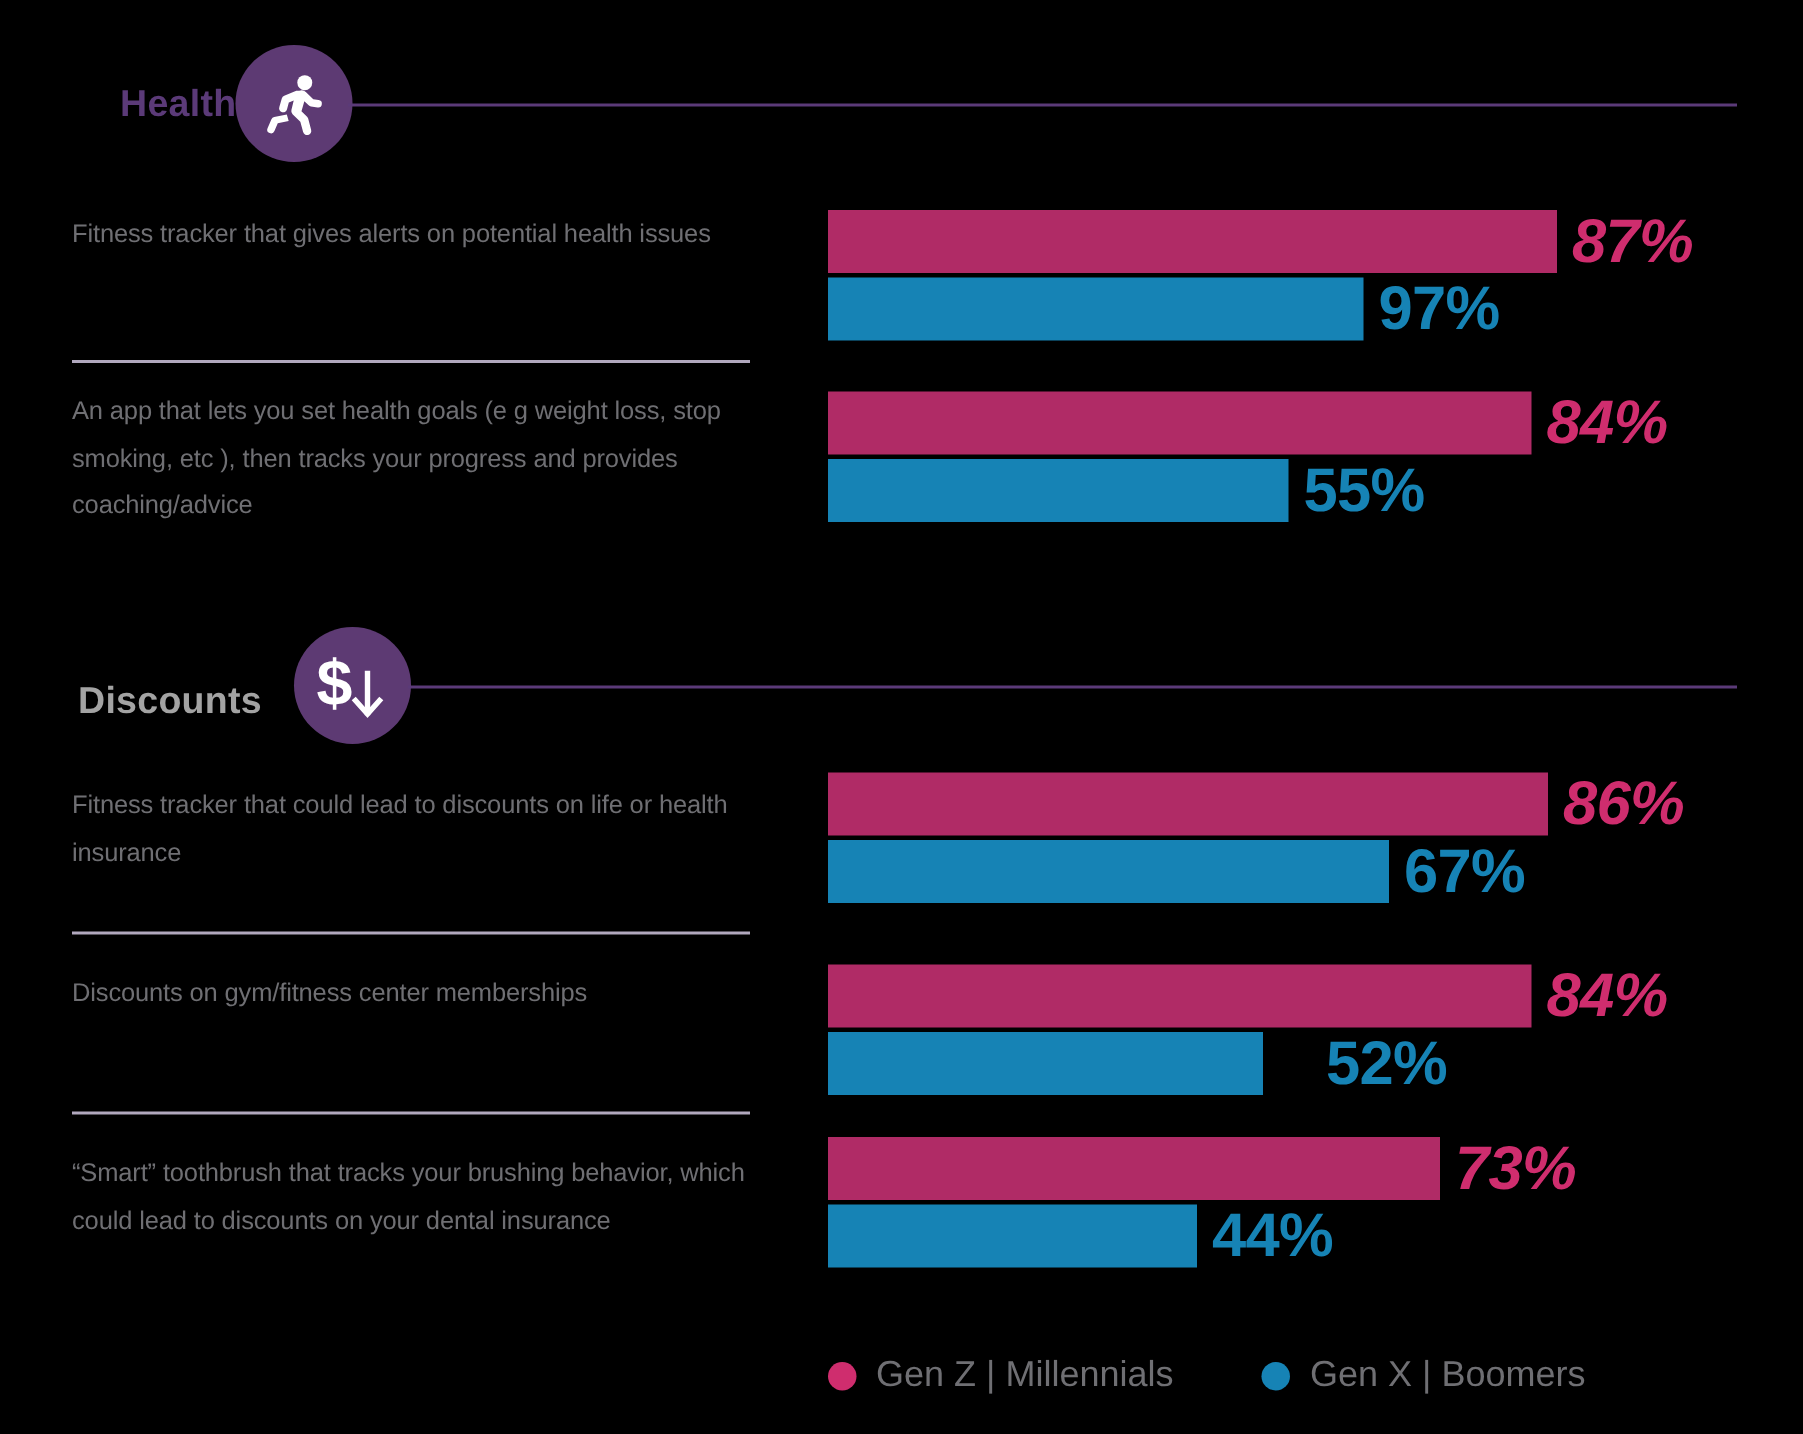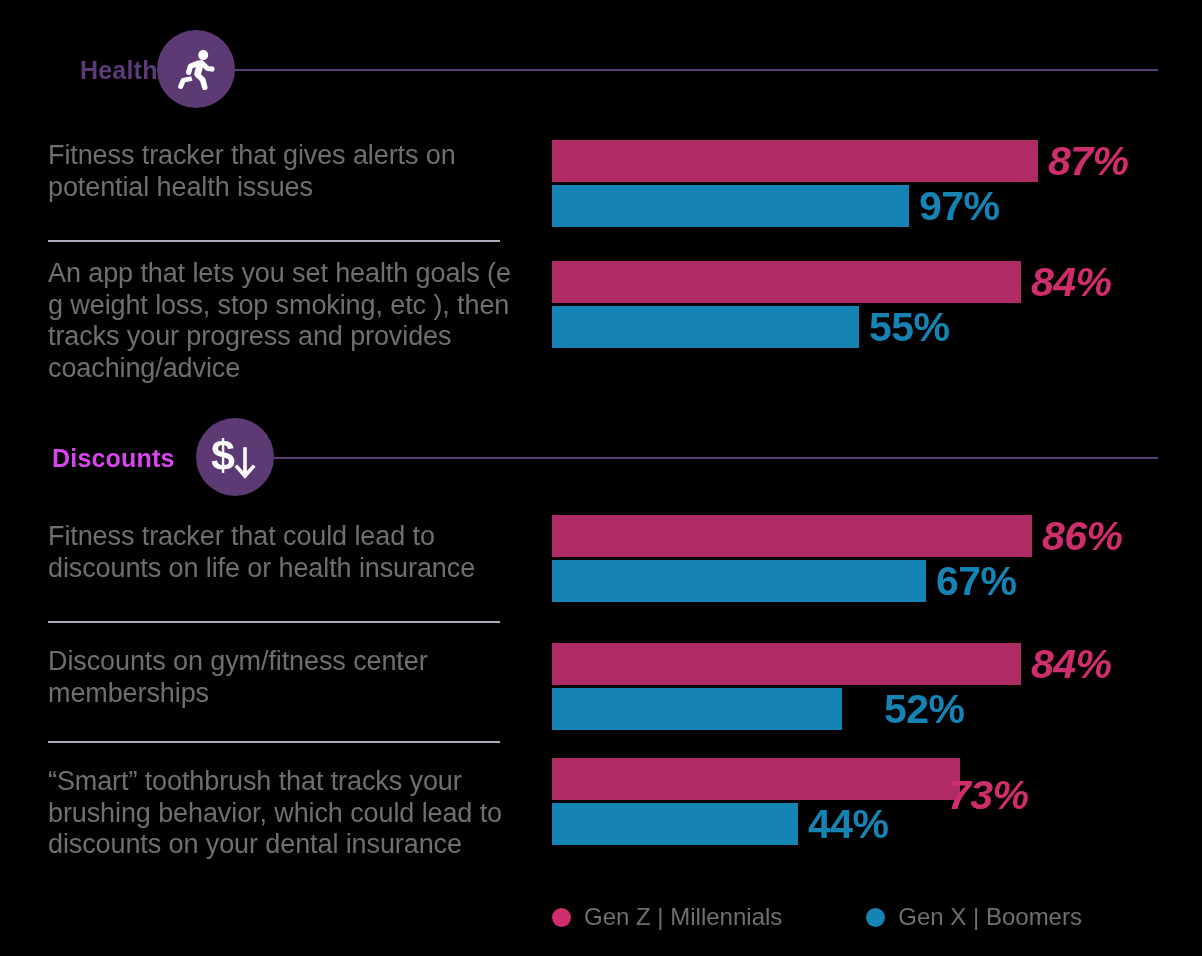--- a/index.html
+++ b/index.html
@@ -22,21 +22,21 @@
     display:flex;align-items:center;justify-content:center;
   }
   .sec-rule{
     position:absolute;top:39px;height:2px;
   }
 
   
   .row{position:absolute;left:0;right:0;}
   .row-label{
     position:absolute;left:48px;width:470px;
-    font-size:27px;line-height:31.5px;color:#6f6f73;
+    font-size:17px;line-height:31.5px;color:#6f6f73;
     letter-spacing:-.1px;
   }
   .divider{position:absolute;left:48px;width:452px;height:2px;background:#b1a8be;}
 
   
   .bars{position:absolute;left:552px;top:0;}
   .bar-wrap{position:relative;height:42px;}
   .bar{position:absolute;left:0;top:0;height:42px;}
   .bar.pink{background:#b02b66;}
   .bar.blue{background:#1683b5;}
@@ -44,21 +44,21 @@
     position:absolute;top:50%;transform:translateY(-50%);
     font-size:41px;font-weight:bold;line-height:1;white-space:nowrap;
     letter-spacing:-.5px;
   }
   .bar-val.pink{color:#cf2d6e;font-style:italic;}
   .bar-val.blue{color:#1683b5;}
 
   
   .legend{
     position:absolute;left:552px;top:903px;
-    display:flex;align-items:center;gap:84px;
+    display:flex;align-items:center;gap:59px;
     font-size:24px;color:#6f6f73;
   }
   .legend-item{display:flex;align-items:center;gap:13px;white-space:nowrap;}
   .dot{width:19px;height:19px;border-radius:50%;display:inline-block;flex:none;}
   .dot.pink{background:#cf2d6e;}
   .dot.blue{background:#1683b5;}
 </style>
 </head>
 <body>
 
@@ -109,21 +109,21 @@
         <div class="bar-val pink" style="left:479px;">84%</div>
       </div>
       <div class="bar-wrap" style="margin-top:3px;">
         <div class="bar blue" style="width:307px;"></div>
         <div class="bar-val blue" style="left:317px;">55%</div>
       </div>
     </div>
   </div>
 
   <div class="sec-head" style="top:418px;">
-    <div class="sec-title" style="left:52px;color:#d946ef;">Discounts</div>
+    <div class="sec-title" style="left:52px;color:#a3a3a3;margin-top:10px;">Discounts</div>
     <div class="sec-circle" style="left:196px;background:#5d3a73;">
       <svg width="52" height="50" viewBox="0 0 52 50" aria-hidden="true">
         <text x="2" y="38" font-family="'Liberation Sans', sans-serif" font-size="43" font-weight="bold" fill="#ffffff">$</text>
         <g stroke="#ffffff" stroke-width="3.6" fill="none" stroke-linecap="square">
           <line x1="36" y1="17" x2="36" y2="43"></line>
           <polyline points="28,35 36,44 44,35"></polyline>
         </g>
       </svg>
     </div>
     <div class="sec-rule" style="left:272px;width:886px;background:#5b3a78;"></div>
@@ -159,21 +159,21 @@
     </div>
   </div>
 
   <div class="divider" style="top:741px;"></div>
 
   <div class="row" style="top:766px;">
     <div class="row-label">“Smart” toothbrush that tracks your brushing behavior, which could lead to discounts on your dental insurance</div>
     <div class="bars" style="top:-8px;">
       <div class="bar-wrap">
         <div class="bar pink" style="width:408px;"></div>
-        <div class="bar-val pink" style="left:396px;margin-top:16px;">73%</div>
+        <div class="bar-val pink" style="left:418px;">73%</div>
       </div>
       <div class="bar-wrap" style="margin-top:3px;">
         <div class="bar blue" style="width:246px;"></div>
         <div class="bar-val blue" style="left:256px;">44%</div>
       </div>
     </div>
   </div>
 
   <div class="legend">
     <div class="legend-item">

